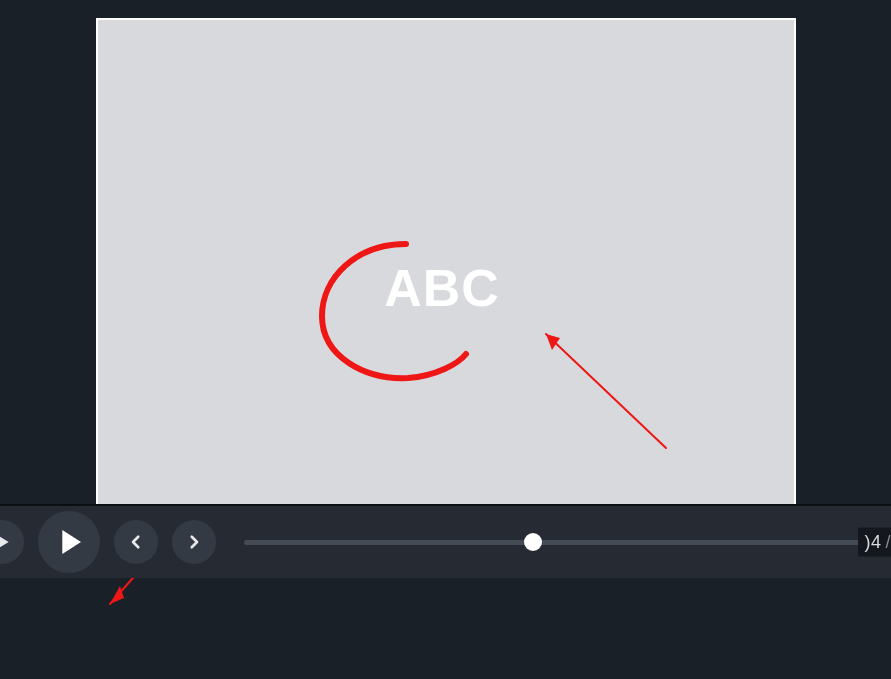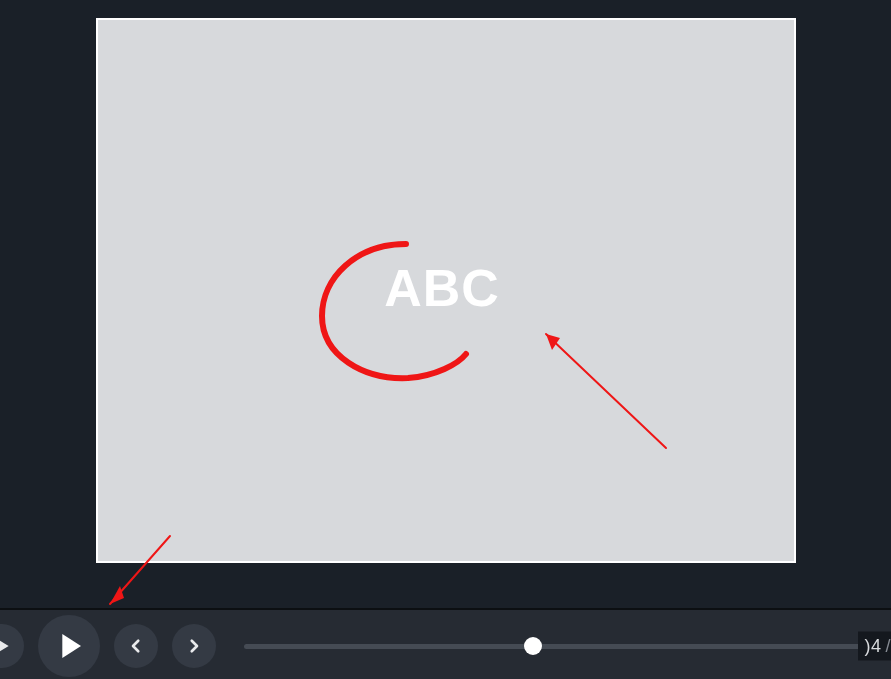--- a/index.html
+++ b/index.html
@@ -5,21 +5,21 @@
   * { box-sizing: border-box; margin: 0; padding: 0; }
   html, body {
     width: 891px;
     height: 679px;
     overflow: hidden;
     background: #1a2028;
     font-family: -apple-system, BlinkMacSystemFont, "Segoe UI", Arial, sans-serif;
   }
   .stage-wrap {
     width: 100%;
-    height: 608px;
+    height: 504px;
     display: flex;
     align-items: flex-start;
     justify-content: center;
     padding-top: 18px;
   }
   .slide {
     position: relative;
     width: 700px;
     height: 545px;
     background: #d7d9dc;

